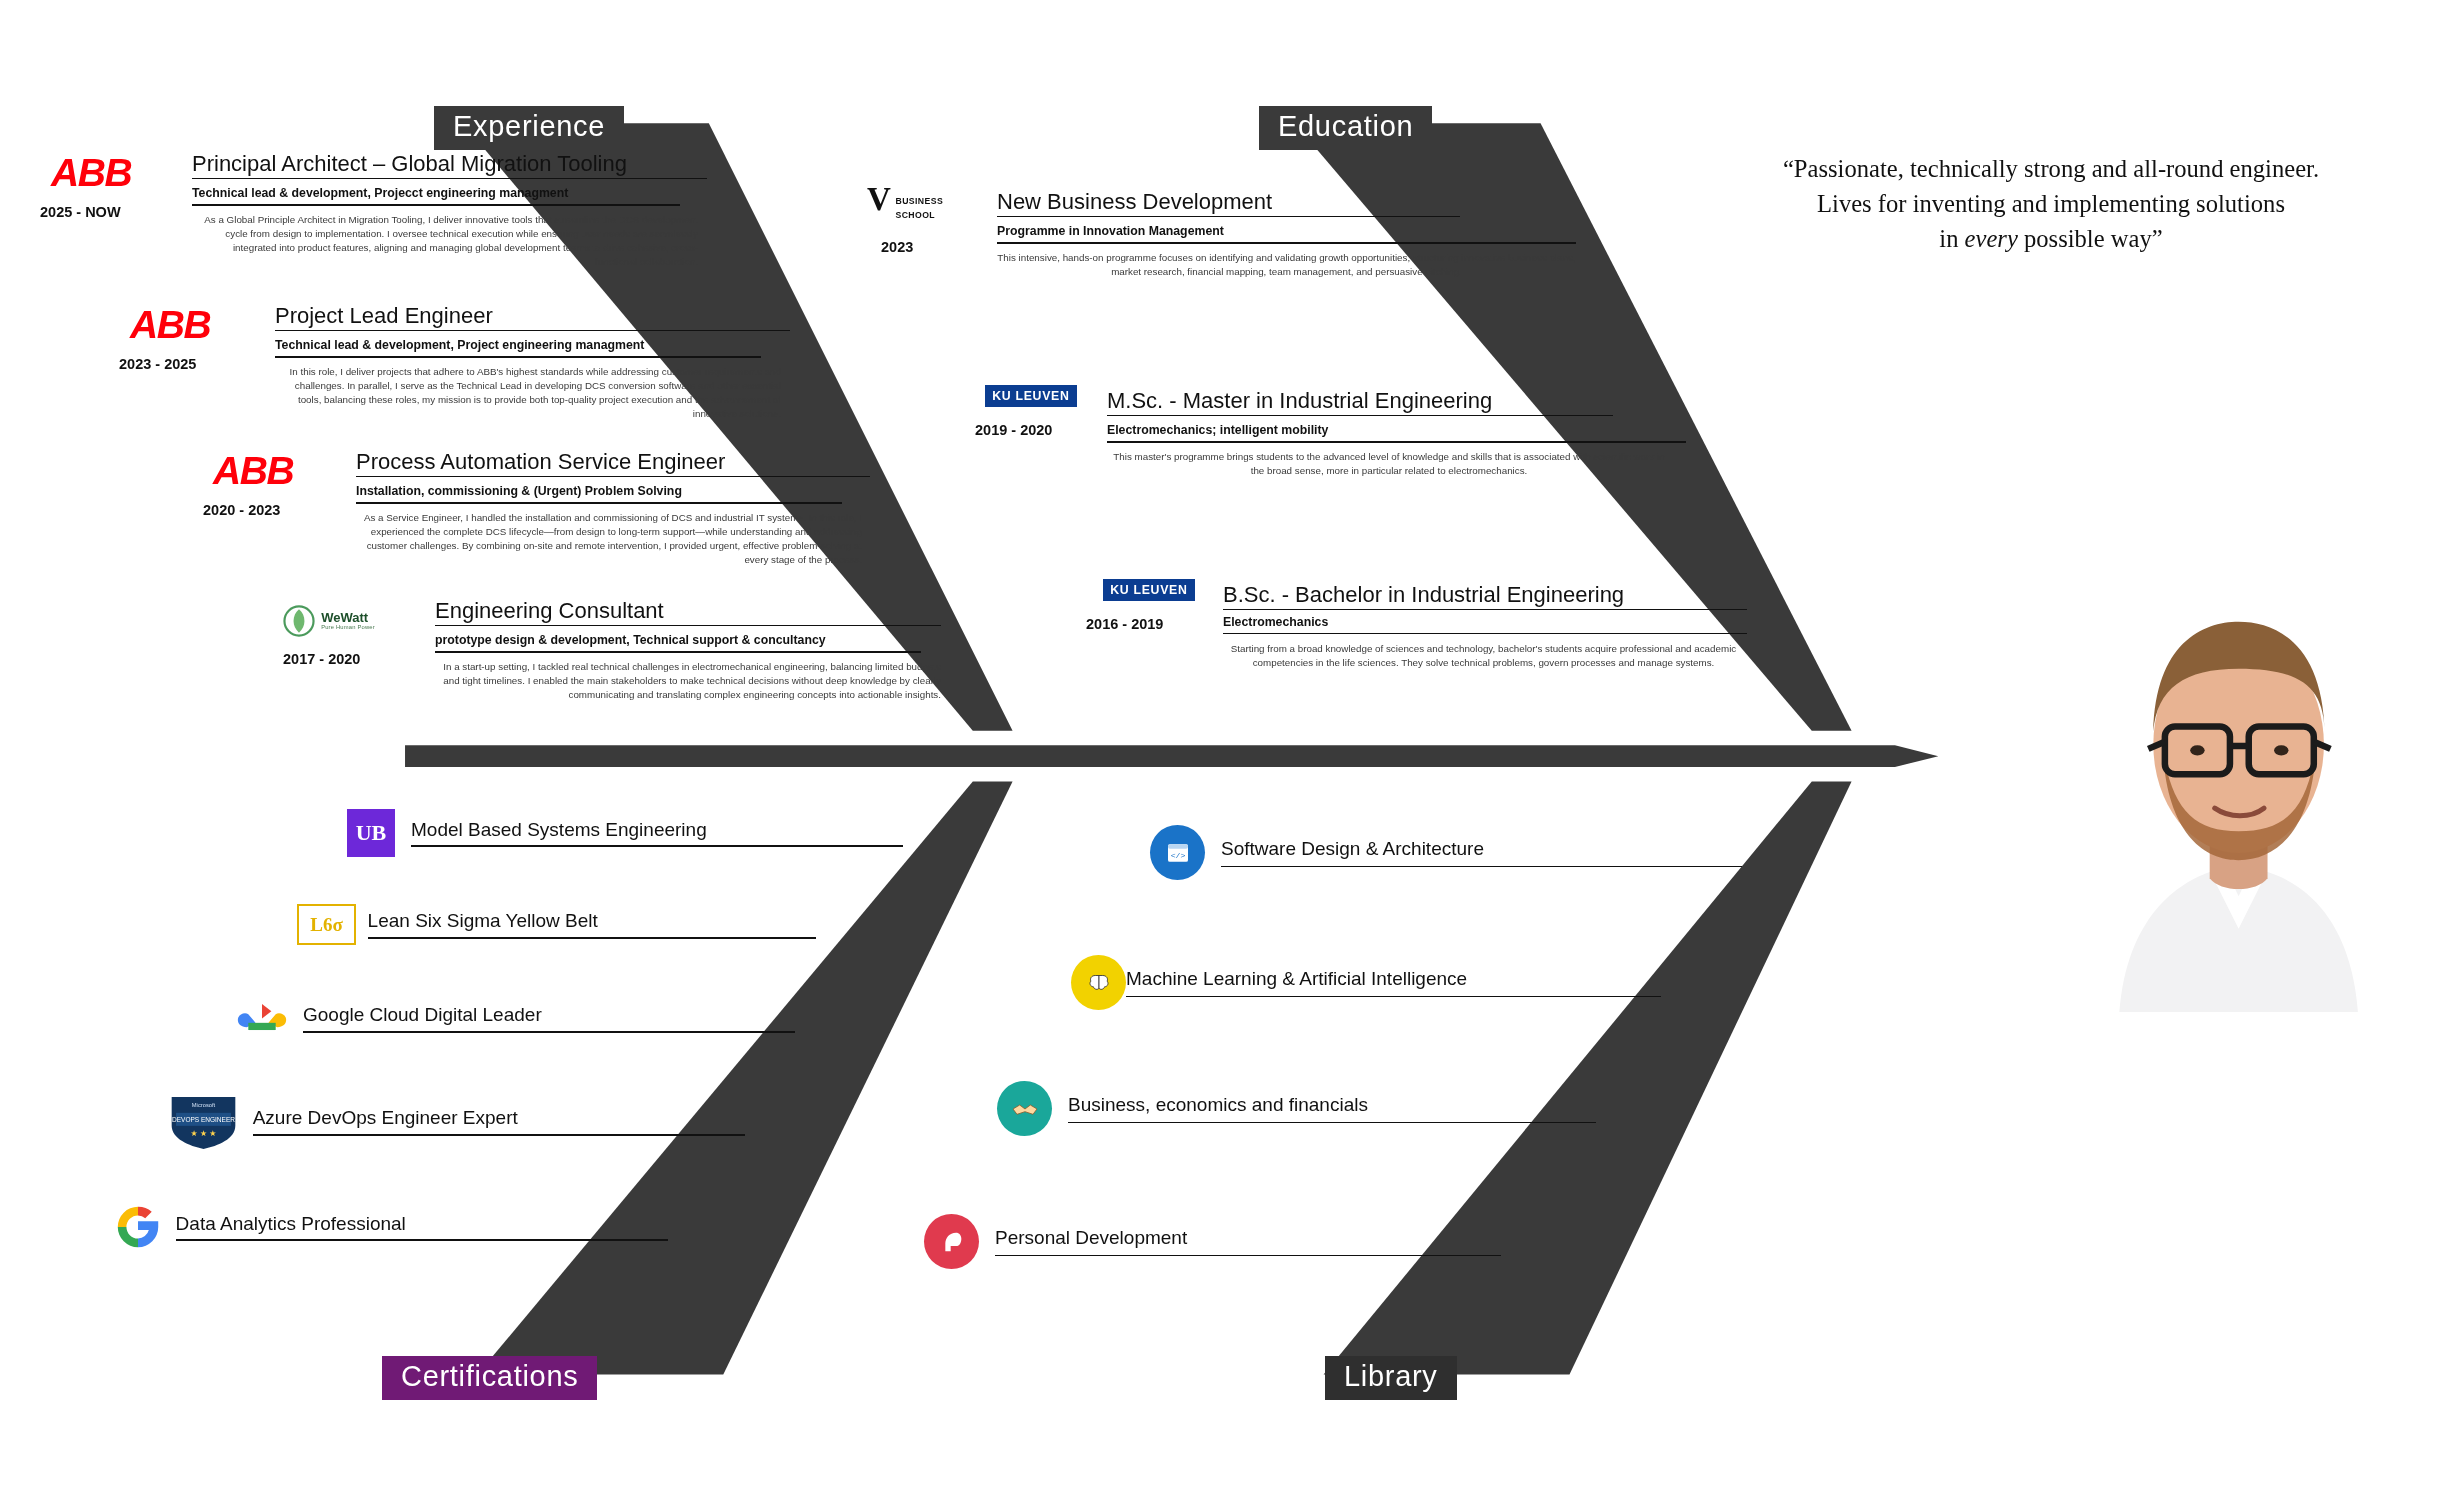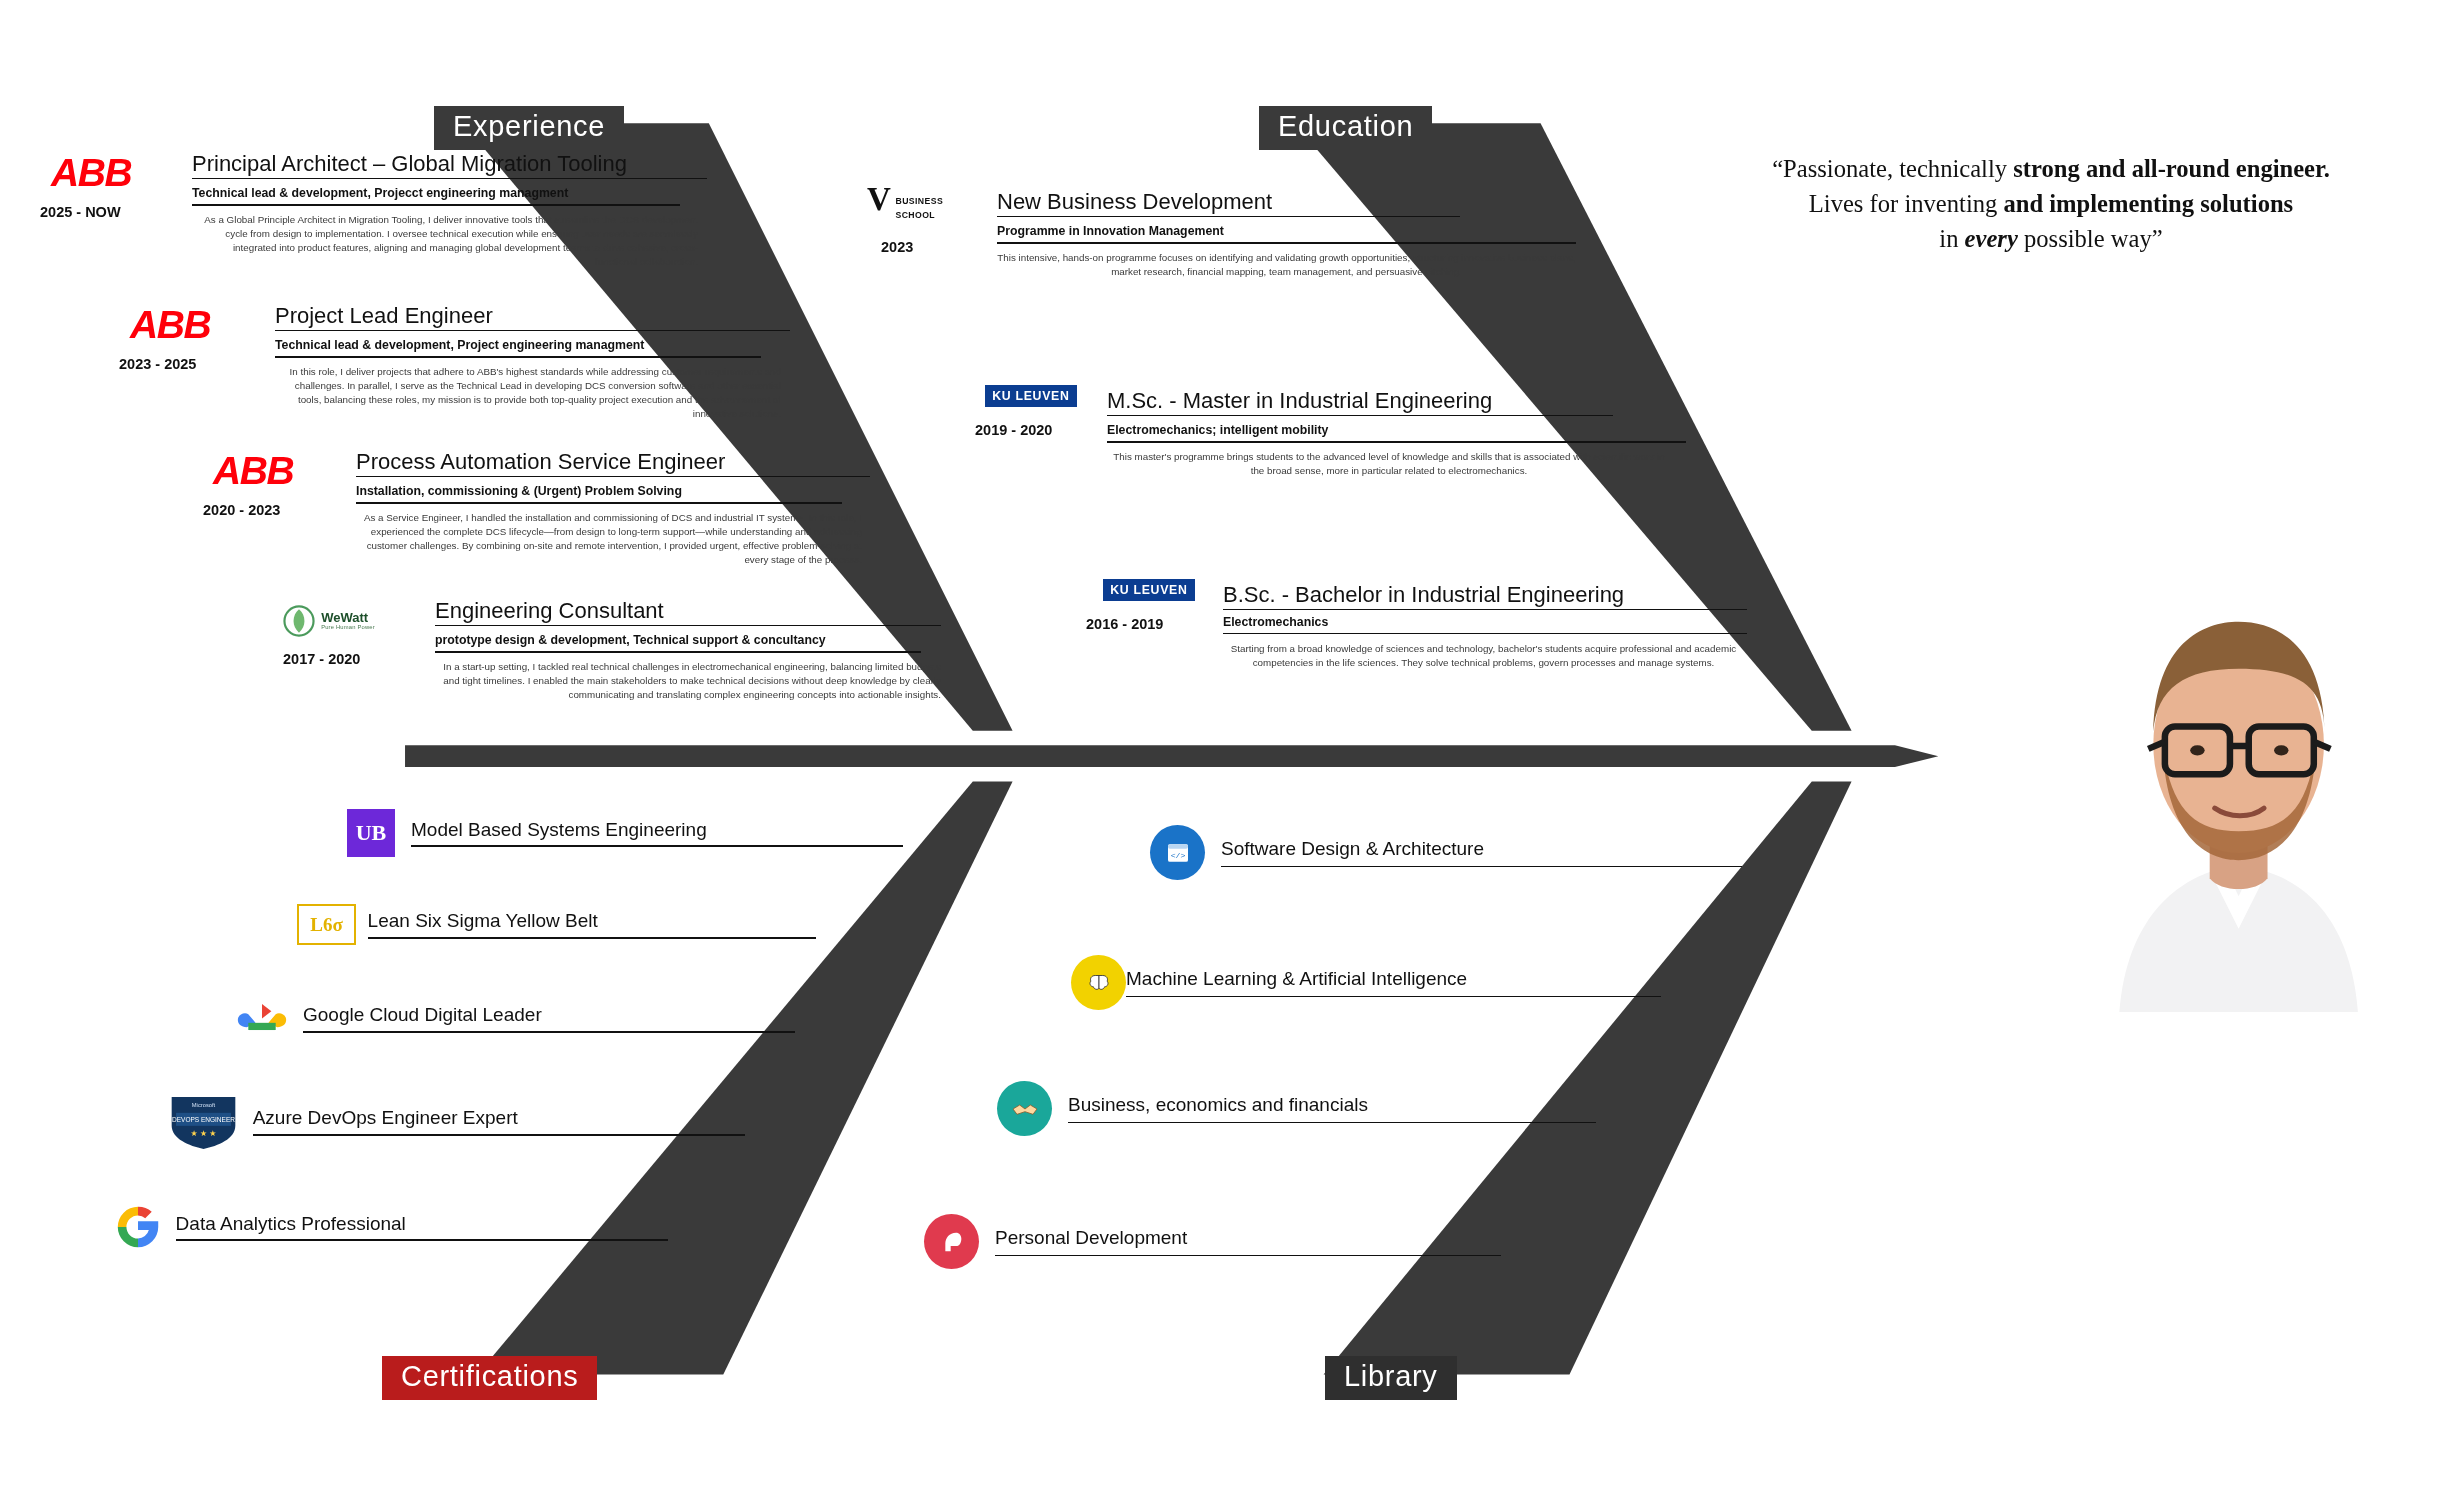--- a/index.html
+++ b/index.html
@@ -22,21 +22,21 @@
     background:#3a3a3a;
     color:#ffffff;
     font-size:29px;
     letter-spacing:0.7px;
     padding:4.3px 19px 7.2px 19px;
     font-family:"Liberation Sans", sans-serif;
     white-space:nowrap;
   }
   #hdr-experience { left:434px; top:106px; }
   #hdr-education  { left:1259px; top:106px; }
-  #hdr-certifications { left:382px; top:1356px; background:#b91c1c; }
+  #hdr-certifications { left:382px; top:1356px; background:#701a75; }
   #hdr-library   { left:1325px; top:1356px; background:#2f2f2f; }
 
   
   .entry { position:absolute; }
   .entry .title {
     font-size:22px; color:#111; white-space:nowrap; line-height:1.05;
   }
   .entry .subtitle {
     font-size:12.3px; color:#111; font-weight:bold; white-space:nowrap; margin-top:6.5px;
   }
@@ -72,21 +72,21 @@
   .row .label { font-size:19px; color:#111; white-space:nowrap; }
   .row .rule2 { height:1.8px; background:#111; }
   .badge { border-radius:50%; display:flex; align-items:center; justify-content:center; }
 
   
   #quote {
     position:absolute; left:1657px; top:152px; width:788px;
     font-family:"Liberation Serif", serif; font-size:24.6px; color:#111;
     text-align:center; line-height:1.42;
   }
-  #quote b { font-weight:bold; }
+  #quote b { font-weight:normal; }
   #quote i { font-style:italic; }
 
   
   #portrait { position:absolute; left:2047px; top:506px; width:376px; height:506px; }
 </style>
 </head>
 <body>
 
 <div id="canvas">
 

